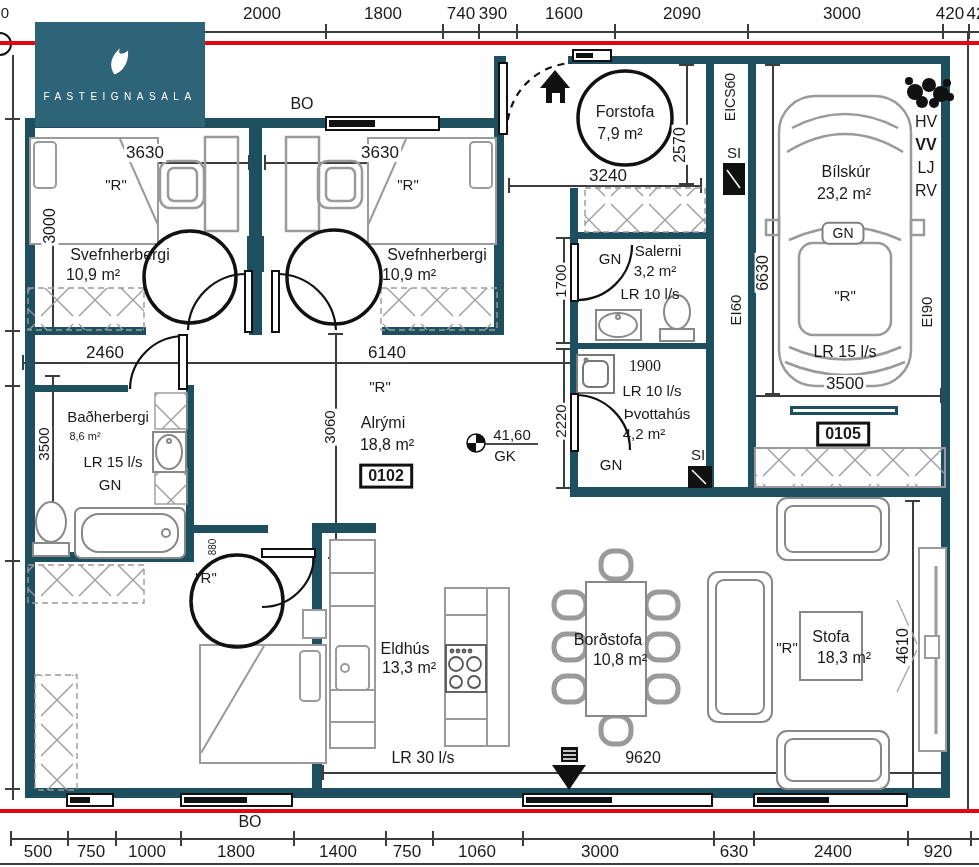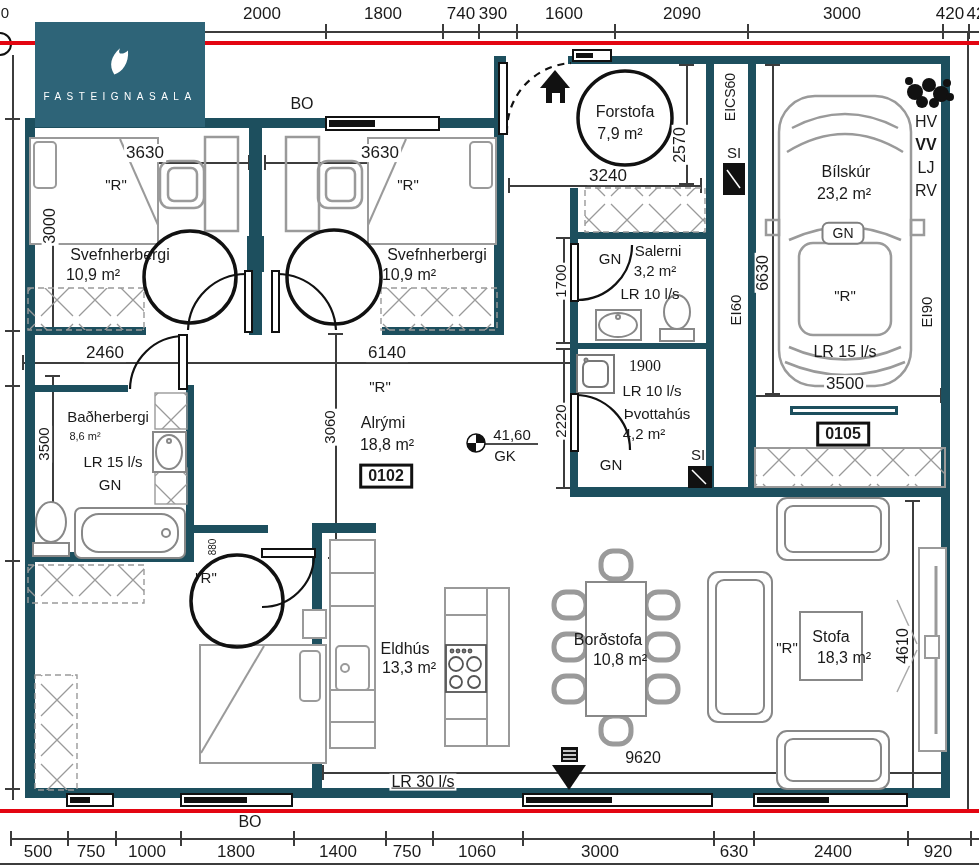--- a/index.html
+++ b/index.html
@@ -453,21 +453,21 @@
       <div class="ann" style="left: 213px; top: 547px; font-size: 10px; transform: translate(-50%, -50%) rotate(-90deg);">880</div>
       <div class="ann" style="left: 206px; top: 578px; font-size: 15px; transform: translate(-50%, -50%);">"R"</div>
       <div class="ann" style="left: 405px; top: 649px; font-size: 16px; transform: translate(-50%, -50%);">Eldhús</div>
       <div class="ann" style="left: 409px; top: 668px; font-size: 16px; transform: translate(-50%, -50%);">13,3 m²</div>
       <div class="ann" style="left: 608px; top: 640px; font-size: 16px; transform: translate(-50%, -50%);">Borðstofa</div>
       <div class="ann" style="left: 620px; top: 660px; font-size: 16px; transform: translate(-50%, -50%);">10,8 m²</div>
       <div class="ann" style="left: 787px; top: 648px; font-size: 15px; transform: translate(-50%, -50%);">"R"</div>
       <div class="ann" style="left: 831px; top: 637px; font-size: 16px; transform: translate(-50%, -50%);">Stofa</div>
       <div class="ann" style="left: 844px; top: 658px; font-size: 16px; transform: translate(-50%, -50%);">18,3 m²</div>
       <div class="ann bg" style="left: 903px; top: 646px; font-size: 16px; transform: translate(-50%, -50%) rotate(-90deg);">4610</div>
-      <div class="ann bg" style="left: 423px; top: 782px; font-size: 16px; transform: translate(-50%, -50%); text-decoration: underline;">LR 30 l/s</div>
+      <div class="ann bg" style="left: 423px; top: 758px; font-size: 16px; transform: translate(-50%, -50%);">LR 30 l/s</div>
       <div class="ann bg" style="left: 643px; top: 758px; font-size: 16px; transform: translate(-50%, -50%);">9620</div>
       <div class="ann" style="left: 250px; top: 822px; font-size: 16px; transform: translate(-50%, -50%);">BO</div>
       <div class="ann" style="left: 38px; top: 852px; font-size: 17px; transform: translate(-50%, -50%);">500</div>
       <div class="ann" style="left: 91px; top: 852px; font-size: 17px; transform: translate(-50%, -50%);">750</div>
       <div class="ann" style="left: 147px; top: 852px; font-size: 17px; transform: translate(-50%, -50%);">1000</div>
       <div class="ann" style="left: 236px; top: 852px; font-size: 17px; transform: translate(-50%, -50%);">1800</div>
       <div class="ann" style="left: 338px; top: 852px; font-size: 17px; transform: translate(-50%, -50%);">1400</div>
       <div class="ann" style="left: 407px; top: 852px; font-size: 17px; transform: translate(-50%, -50%);">750</div>
       <div class="ann" style="left: 477px; top: 852px; font-size: 17px; transform: translate(-50%, -50%);">1060</div>
       <div class="ann" style="left: 600px; top: 852px; font-size: 17px; transform: translate(-50%, -50%);">3000</div>

